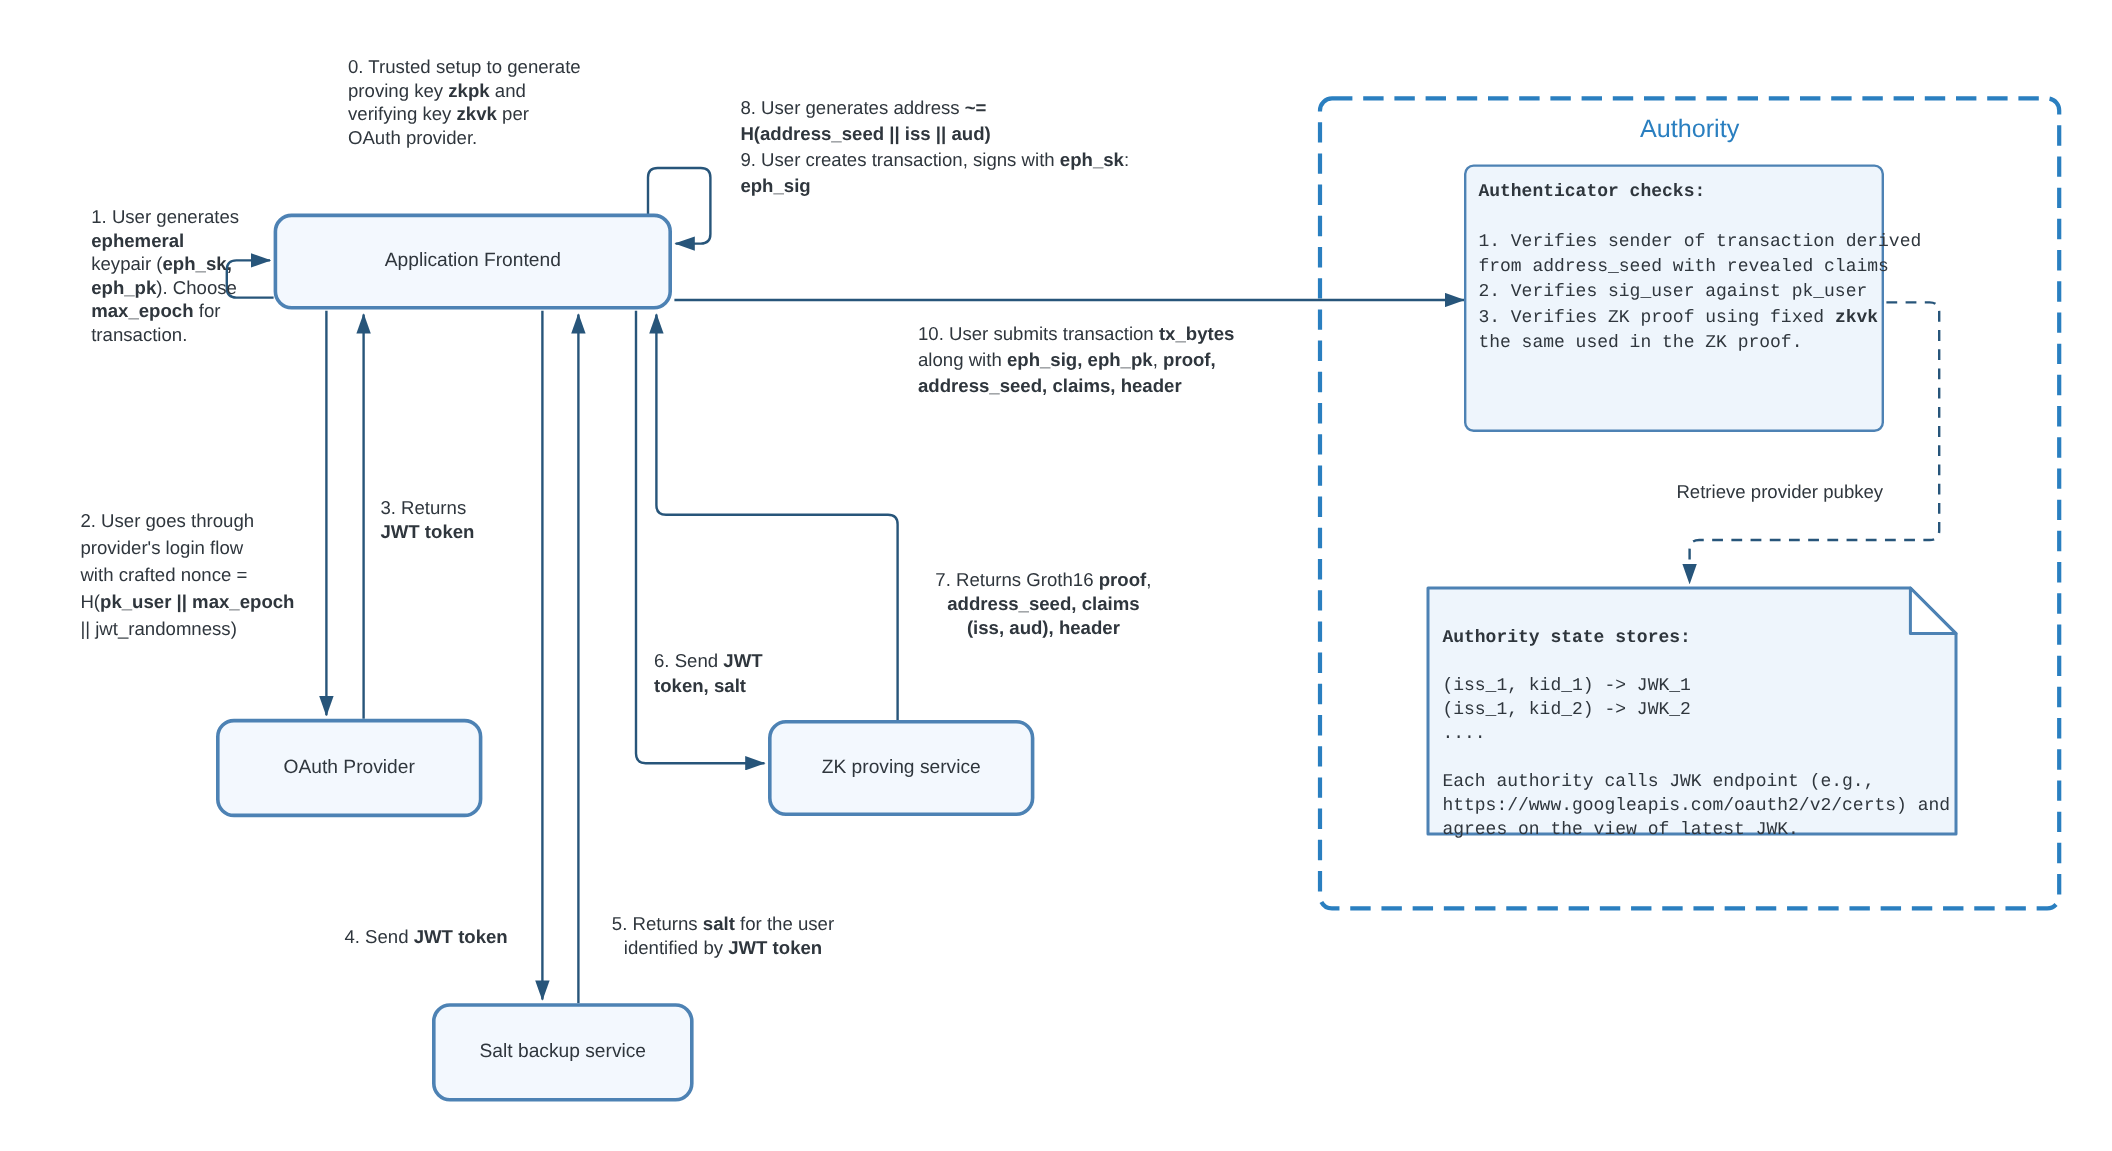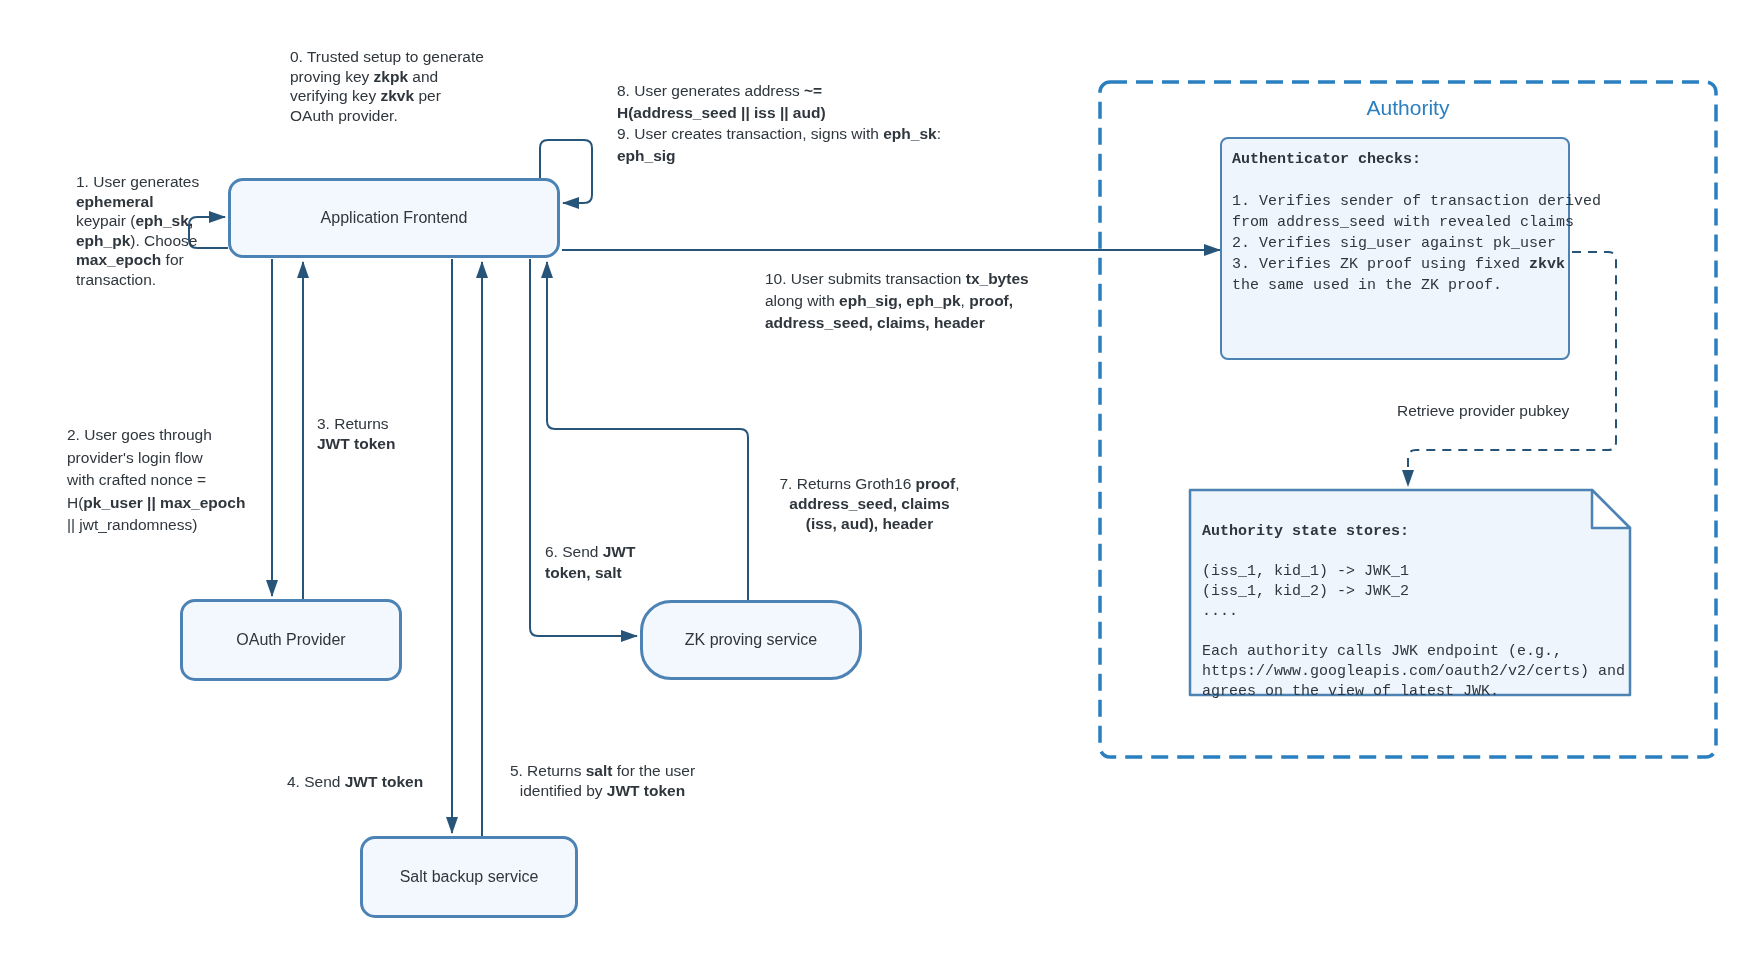--- a/index.html
+++ b/index.html
@@ -69,21 +69,21 @@
 
     <path class="wire wire-dashed" marker-end="url(#arr)" d="M1572,252 L1608,252 Q1616,252 1616,260 L1616,442 Q1616,450 1608,450 L1416,450 Q1408,450 1408,458 L1408,486"></path>
   </svg>
 
   <div class="node" style="left:228px;top:178px;width:332px;height:80px;">
     <span>Application Frontend</span>
   </div>
   <div class="node" style="left:180px;top:599px;width:222px;height:82px;">
     <span>OAuth Provider</span>
   </div>
-  <div class="node" style="left:640px;top:600px;width:222px;height:80px;border-radius:31px;">
+  <div class="node" style="left:640px;top:600px;width:222px;height:80px;">
     <span>ZK proving service</span>
   </div>
   <div class="node" style="left:360px;top:836px;width:218px;height:82px;">
     <span>Salt backup service</span>
   </div>
 
   <div class="authority-label">Authority</div>
 
   <div class="panel" style="left:1220px;top:137px;width:350px;height:223px;">
       <div class="tl"><span class="b">Authenticator checks:</span></div>

